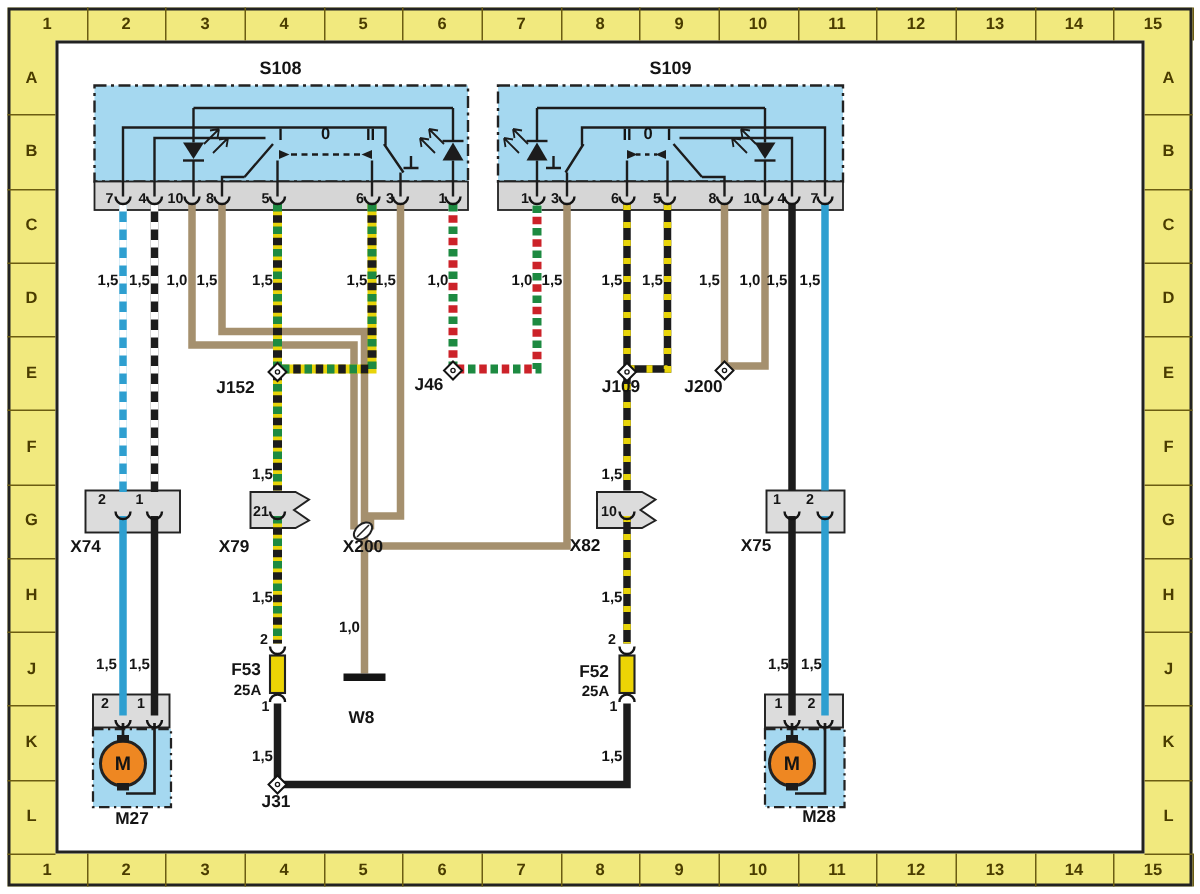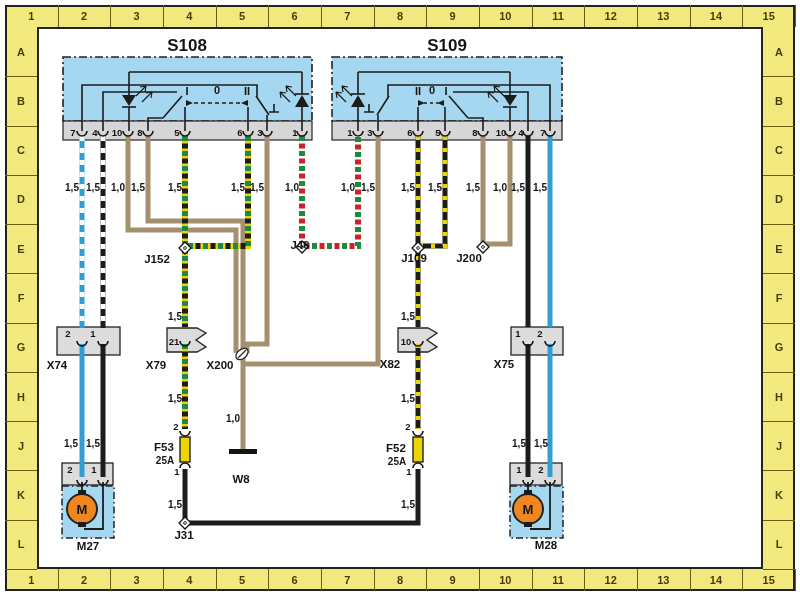--- a/index.html
+++ b/index.html
@@ -7,21 +7,21 @@
          font-family:"Liberation Sans",sans-serif;font-weight:bold;}
   .outer{position:absolute;left:5px;top:5px;width:786px;height:582px;border:2px solid #222;background:#f1e97e;}
   .inner{position:absolute;left:37px;top:27px;width:722px;height:538px;border:2px solid #222;background:#fff;}
   .cell{position:absolute;display:flex;align-items:center;justify-content:center;
         font-size:11px;color:#4a3c00;background:transparent;}
   .cell.h{border-right:1px solid #6b5c12;}
   .cell.v{border-bottom:1px solid #6b5c12;}
   #diagram-svg{position:absolute;left:0;top:0;}
   #labels-layer{position:absolute;left:0;top:0;width:800px;height:596px;pointer-events:none;}
   .lb{position:absolute;transform:translate(-50%,-50%);color:#141414;white-space:nowrap;line-height:1;}
-  .t{font-size:17px;}
+  .t{font-size:12px;}
   .c{font-size:11.5px;}
   .g{font-size:10px;text-align:right;}
   .tn{font-size:9.5px;}
   .s{font-size:10px;}
   .pos{font-size:11px;}
   .m{font-size:13px;}
 </style>
 </head>
 <body>
 
@@ -290,27 +290,27 @@
       <div class="lb g" style="left: 292px; top: 188px;">1,0</div>
       <div class="lb g" style="left: 348px; top: 188px;">1,0</div>
       <div class="lb g" style="left: 368px; top: 188px;">1,5</div>
       <div class="lb g" style="left: 408px; top: 188px;">1,5</div>
       <div class="lb g" style="left: 435px; top: 188px;">1,5</div>
       <div class="lb g" style="left: 473px; top: 188px;">1,5</div>
       <div class="lb g" style="left: 500px; top: 188px;">1,0</div>
       <div class="lb g" style="left: 518px; top: 188px;">1,5</div>
       <div class="lb g" style="left: 540px; top: 188px;">1,5</div>
       <div class="lb c" style="left: 157px; top: 260px;">J152</div>
-      <div class="lb c" style="left: 286px; top: 246px; margin-left: 14px;">J46</div>
+      <div class="lb c" style="left: 286px; top: 258px;">J46</div>
       <div class="lb c" style="left: 414px; top: 259px;">J109</div>
       <div class="lb c" style="left: 469px; top: 259px;">J200</div>
       <div class="lb c" style="left: 184px; top: 536px;">J31</div>
       <div class="lb c" style="left: 57px; top: 366px;">X74</div>
       <div class="lb c" style="left: 156px; top: 366px;">X79</div>
-      <div class="lb c" style="left: 220px; top: 366px; text-align: center;">X200</div>
+      <div class="lb c" style="left: 242px; top: 366px; text-align: center;">X200</div>
       <div class="lb c" style="left: 390px; top: 365px;">X82</div>
       <div class="lb c" style="left: 504px; top: 365px;">X75</div>
       <div class="lb tn" style="left: 68px; top: 334px;">2</div>
       <div class="lb tn" style="left: 93px; top: 334px;">1</div>
       <div class="lb tn" style="left: 518px; top: 334px;">1</div>
       <div class="lb tn" style="left: 540px; top: 334px;">2</div>
       <div class="lb tn" style="left: 174px; top: 342px;">21</div>
       <div class="lb tn" style="left: 406px; top: 342px;">10</div>
       <div class="lb c" style="left: 164px; top: 448px;">F53</div>
       <div class="lb s" style="left: 165px; top: 461px;">25A</div>

